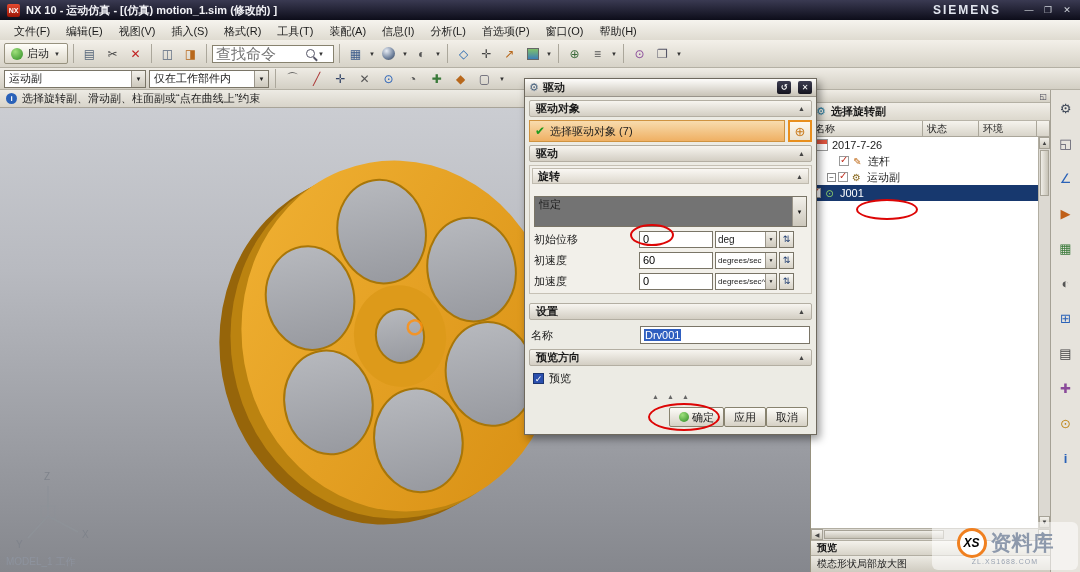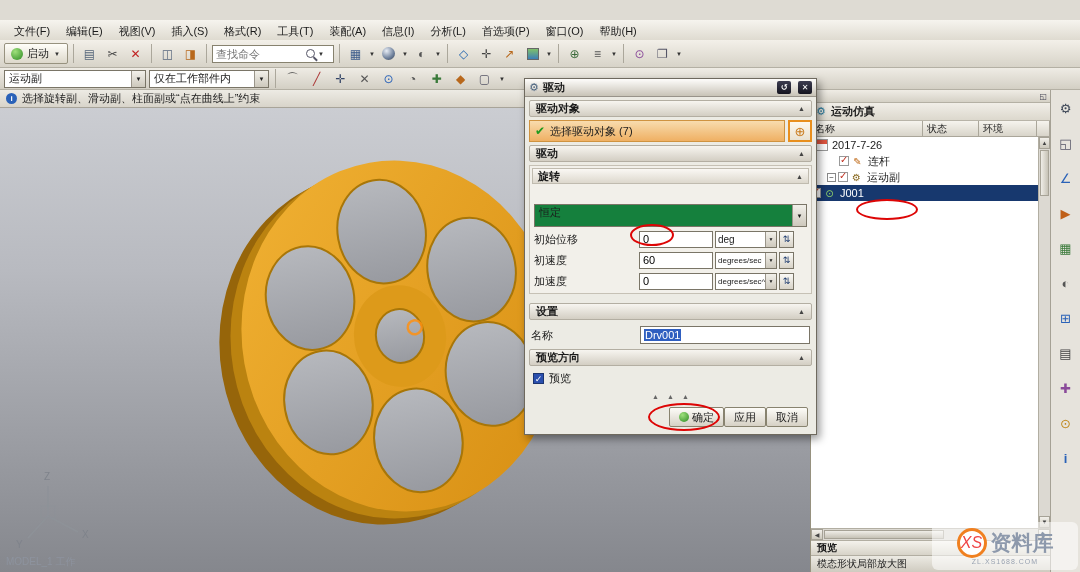--- a/index.html
+++ b/index.html
@@ -23,21 +23,21 @@
 
   
   .toolbar1{left:0;top:40px;width:1080px;height:28px;background:linear-gradient(#f3f0e9,#d7d3c8);border-bottom:1px solid #b4b0a4;display:flex;align-items:center;gap:2px;padding:0 4px}
   .toolbar2{left:0;top:68px;width:1080px;height:22px;background:linear-gradient(#efece5,#d3cfc4);border-bottom:1px solid #b4b0a4;display:flex;align-items:center;gap:3px;padding:0 4px}
   .tb-sep{width:1px;height:19px;background:#aba79b;margin:0 3px;flex:none}
   .tbtn{height:21px;min-width:21px;display:inline-flex;align-items:center;justify-content:center;border-radius:2px;font-size:12px;flex:none}
   .caret{font-size:6px;color:#333;width:8px;display:inline-flex;justify-content:center;flex:none}
   .start-btn{display:flex;align-items:center;gap:4px;height:21px;padding:0 6px;border:1px solid #97927f;border-radius:2px;background:linear-gradient(#fffef9,#ddd8cb)}
   .start-ico{width:12px;height:12px;border-radius:50%;background:radial-gradient(circle at 35% 30%,#9fe07c,#2c8a22);flex:none}
   .search-box{display:flex;align-items:center;gap:2px;border:1px solid #87826f;background:#fff;height:18px;width:122px;padding:0 3px;flex:none}
-  .search-box input{border:none;outline:none;width:88px;font-size:11px;background:transparent}
+  .search-box input{border:none;outline:none;width:88px;font-size:15px;background:transparent}
   .mag{width:9px;height:9px;border:1.5px solid #556;border-radius:50%;position:relative;flex:none}
   .mag::after{content:"";position:absolute;width:5px;height:1.5px;background:#556;transform:rotate(45deg);right:-4px;bottom:-2px}
   .sphere{width:13px;height:13px;border-radius:50%;background:radial-gradient(circle at 35% 30%,#e8edf5,#6d7f9a 60%,#323c4e)}
   .swatch{width:12px;height:12px;border:1px solid #666;background:linear-gradient(#7fc06a,#3c7fb8)}
   .combo{display:flex;align-items:center;height:18px;border:1px solid #7a7567;background:#fff;flex:none}
   .combo .cval{padding:0 4px;flex:1;white-space:nowrap;overflow:hidden}
   .combo .cbtn{width:14px;height:100%;background:linear-gradient(#f2f0ea,#cdc8bc);border-left:1px solid #9a958a;display:flex;align-items:center;justify-content:center;font-size:6px;color:#222}
 
   
   .promptbar{left:0;top:90px;width:810px;height:18px;background:linear-gradient(#edebe4,#d8d4ca);border-bottom:1px solid #a8a499;display:flex;align-items:center;gap:5px;padding:0 6px;color:#222}
@@ -62,21 +62,21 @@
   .pt-btn{width:24px;height:22px;border:2px solid #e88f1e;background:linear-gradient(#fdf8ee,#e9e2d2);display:flex;align-items:center;justify-content:center;color:#c87818;font-size:13px}
   .grp{margin:3px 4px 0;background:#f2f0ea;border:1px solid #c6c1b5;padding:2px}
   .sub-hdr{height:16px;background:linear-gradient(#faf8f4,#ddd8cd);border:1px solid #c0bbaf;display:flex;align-items:center;padding:0 5px;font-weight:bold}
   .drow{display:flex;align-items:center;height:20px;margin-top:1px;padding:0 2px;gap:2px}
   .dlabel{width:103px;white-space:nowrap;overflow:hidden}
   .dinput{width:74px;height:17px;border:1px solid #7a7567;background:#fff;font-size:11px;padding:0 3px;outline:none}
   .unitbox{width:62px;height:17px;border:1px solid #7a7567;background:#fff;display:flex;align-items:center}
   .unitbox .uval{flex:1;font-size:8px;padding:0 2px;white-space:nowrap;overflow:hidden}
   .unitbox .ucar{width:11px;height:100%;background:linear-gradient(#f2f0ea,#cdc8bc);border-left:1px solid #9a958a;display:flex;align-items:center;justify-content:center;font-size:5px}
   .spin{width:15px;height:17px;border:1px solid #7a7567;background:linear-gradient(#fbfaf6,#d8d3c8);color:#1c3a6e;font-size:9px;display:flex;align-items:center;justify-content:center}
-  .fullcombo{display:flex;height:23px;margin:20px 2px 2px;border:1px solid #7a7567;background:#15803d}
+  .fullcombo{display:flex;height:31px;margin:12px 2px 2px;border:1px solid #7a7567;background:#737373}
   .fullcombo .cval{flex:1;padding:0 4px}
   .fullcombo .cbtn{width:14px;background:linear-gradient(#f2f0ea,#cdc8bc);border-left:1px solid #9a958a;display:flex;align-items:center;justify-content:center;font-size:6px}
   .name-row{display:flex;align-items:center;height:22px;margin:4px 6px 0;gap:2px}
   .name-input{width:170px;height:18px;border:1px solid #7a7567;background:#fff;display:flex;align-items:center;padding:0 3px;margin-left:auto}
   .name-input .selected{background:#2f5fc0;color:#fff;padding:0 1px}
   .chkrow{display:flex;align-items:center;gap:5px;height:17px;margin:4px 8px 0}
   .bluechk{width:11px;height:11px;background:#2a4fae;border:1px solid #1c3570;color:#fff;font-size:9px;display:flex;align-items:center;justify-content:center;font-weight:bold}
   .dots{display:flex;justify-content:center;gap:8px;margin-top:6px;color:#666;font-size:7px}
   .btn-row{position:absolute;right:8px;bottom:7px;display:flex;gap:0}
   .dbtn{height:20px;padding:0 9px;border:1px solid #88836f;border-radius:2px;background:linear-gradient(#fdfcf8,#d6d1c5);display:flex;align-items:center;gap:3px;font-size:11px}
@@ -114,29 +114,39 @@
   
   .rstrip{left:1050px;top:90px;width:30px;height:482px;background:#e6e3dc;border-left:1px solid #a5a195;display:flex;flex-direction:column;align-items:center;gap:14px;padding-top:8px}
   .rstrip .tbtn{font-size:13px}
 
   
   .annot{position:absolute;border:2px solid #dd0505;border-radius:50%;z-index:60;pointer-events:none}
 
   
   .watermark{right:2px;bottom:2px;width:146px;height:48px;background:rgba(255,255,255,.55);border-radius:6px;z-index:50;display:flex;flex-direction:column;align-items:center;justify-content:center}
   .wm-row{display:flex;align-items:center;gap:4px}
-  .wm-circle{width:30px;height:30px;border:3px solid #f08020;border-radius:50%;display:flex;align-items:center;justify-content:center;color:#ef4444;font-style:italic;font-weight:normal;font-size:16px;background:#fff}
+  .wm-circle{width:30px;height:30px;border:3px solid #f08020;border-radius:50%;display:flex;align-items:center;justify-content:center;color:#000000;font-style:italic;font-weight:bold;font-size:12px;background:#fff}
   .wm-text{font-size:21px;font-weight:bold;color:#8d99ac}
   .wm-url{font-size:7px;color:#9aa3b2;letter-spacing:1px}
 </style>
 </head>
 <body>
 
 <div class="app">
 
+  <div class="titlebar abs">
+    <span class="nx-logo">NX</span>
+    <span class="title-text">NX 10 - 运动仿真 - [(仿真) motion_1.sim (修改的) ]</span>
+    <span class="siemens">SIEMENS</span>
+    <span class="winctl">
+      <span class="gi" data-glyph="—"></span>
+      <span class="gi" data-glyph="❐"></span>
+      <span class="gi" data-glyph="✕"></span>
+    </span>
+  </div>
 
   <div class="menubar abs">
     <span class="mi">文件(F)</span>
     <span class="mi">编辑(E)</span>
     <span class="mi">视图(V)</span>
     <span class="mi">插入(S)</span>
     <span class="mi">格式(R)</span>
     <span class="mi">工具(T)</span>
     <span class="mi">装配(A)</span>
     <span class="mi">信息(I)</span>
@@ -365,21 +375,21 @@
         </span>
     </div>
   </div>
 
   <div class="navigator abs">
     <div class="nav-minibar">
       <span class="gi" data-glyph="◱"></span>
     </div>
     <div class="nav-title">
       <span class="gi" data-glyph="⚙"></span>
-      <span>运动仿真</span>
+      <span>选择旋转副</span>
     </div>
     <div class="nav-cols">
       <span class="col-name">名称</span>
       <span class="col-status">状态</span>
       <span class="col-env">环境</span>
       <span class="col-stub"></span>
     </div>
     <div class="nav-tree">
       <div class="trow" style="padding-left:4px">
         <span class="tico ico-cal"></span>

